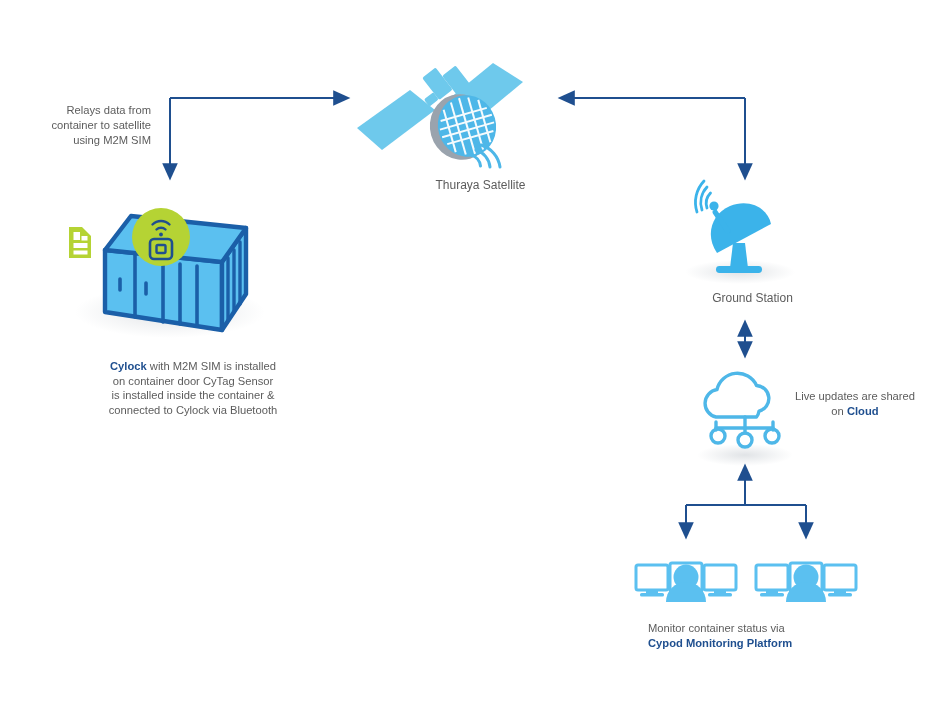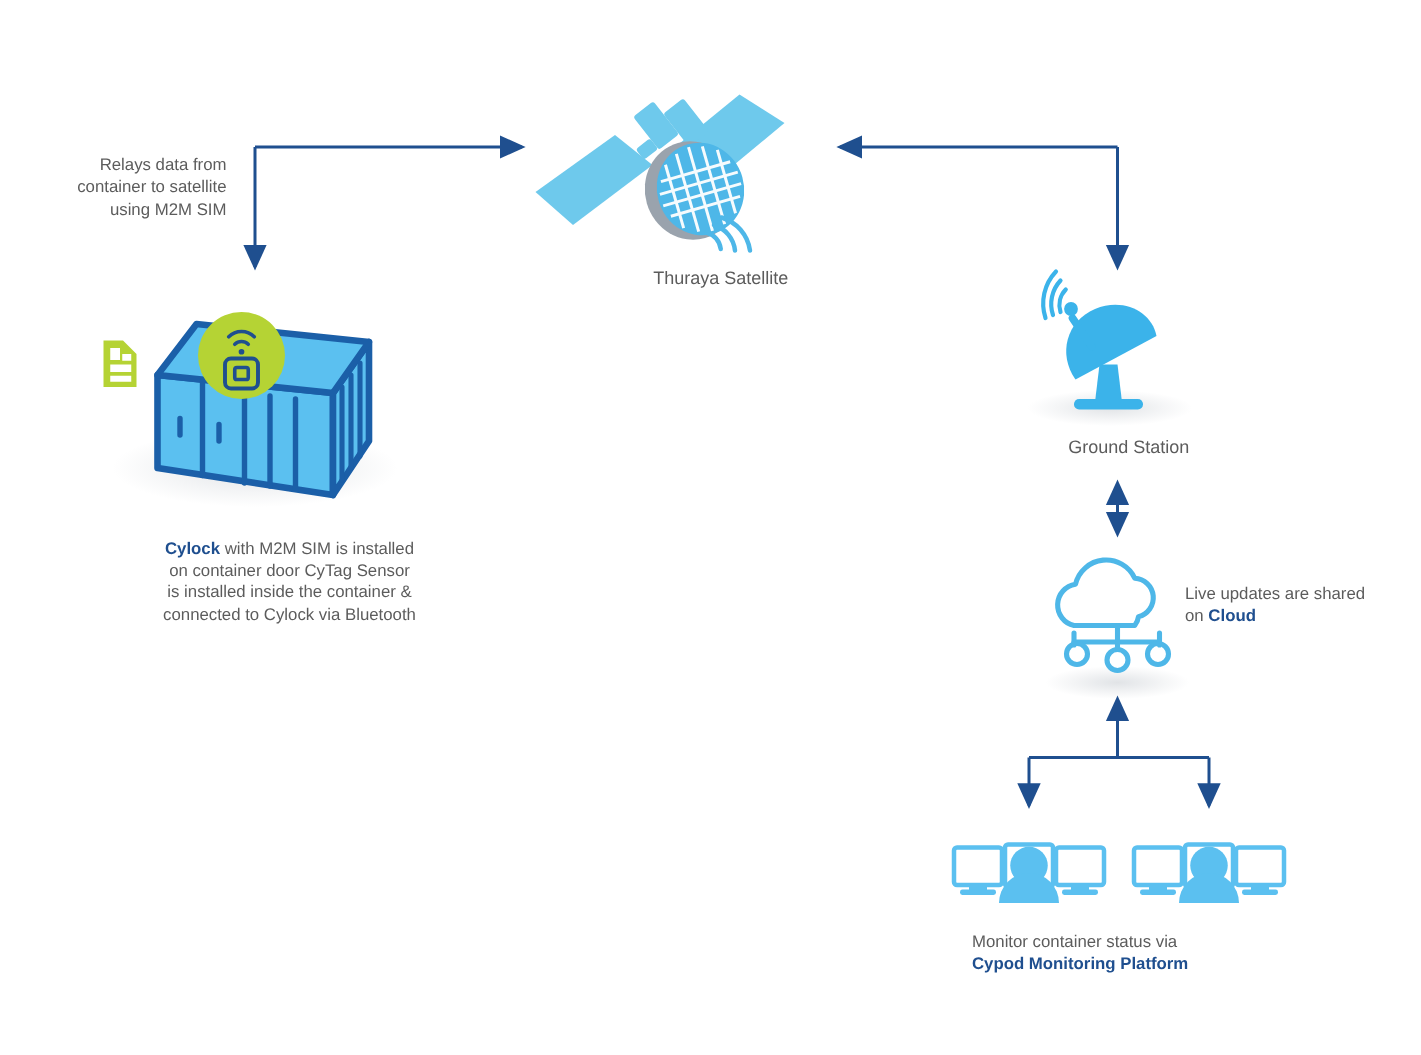--- a/index.html
+++ b/index.html
@@ -12,21 +12,21 @@
   svg.layer{position:absolute;left:0;top:0;width:947px;height:703px;overflow:visible;}
   .txt{position:absolute;font-size:11.2px;line-height:15px;color:#5c5c5c;white-space:pre-line;}
   .txt.r{text-align:right;}
   .b{font-weight:bold;color:#1f4f8f;}
   .cap{position:absolute;font-size:12px;color:#5c5c5c;text-align:center;}
   .lblwrap{position:absolute;}
   #lbl-relay{left:46px;top:103px;width:105px;}
   #lbl-datarelay{left:768px;top:103px;width:180px;}
   #lbl-satellite{left:398px;top:178px;width:165px;}
   #lbl-ground{left:670px;top:291px;width:165px;}
-  #lbl-cloud{left:790px;top:389px;width:130px;font-size:11.2px;line-height:15px;text-align:left;}
+  #lbl-cloud{left:790px;top:389px;width:130px;font-size:11.2px;line-height:15px;text-align:center;}
   #lbl-cylock{left:108px;top:359px;width:170px;font-size:11.2px;line-height:14.6px;text-align:center;}
   #lbl-monitor{left:648px;top:621px;width:200px;font-size:11.2px;line-height:15px;text-align:left;}
 </style>
 </head>
 <body>
 
 <div class="stage">
 
   <svg class="layer" viewBox="0 0 947 703">
     <defs>

